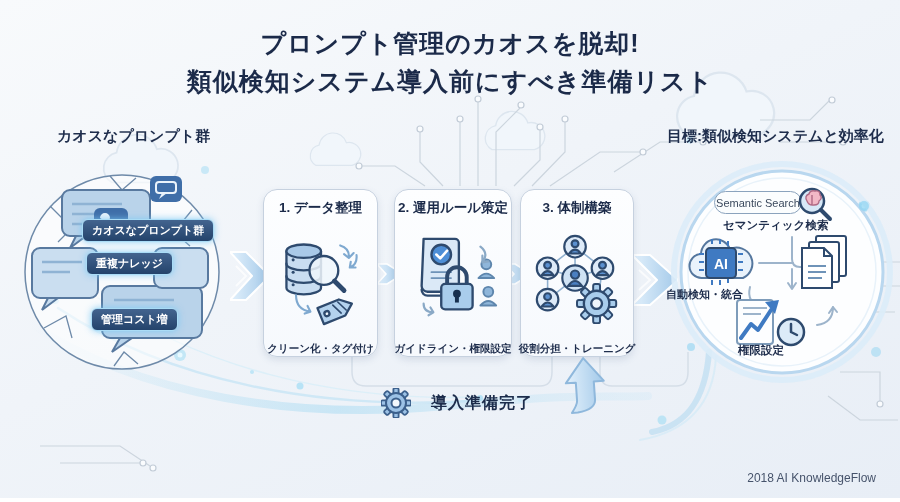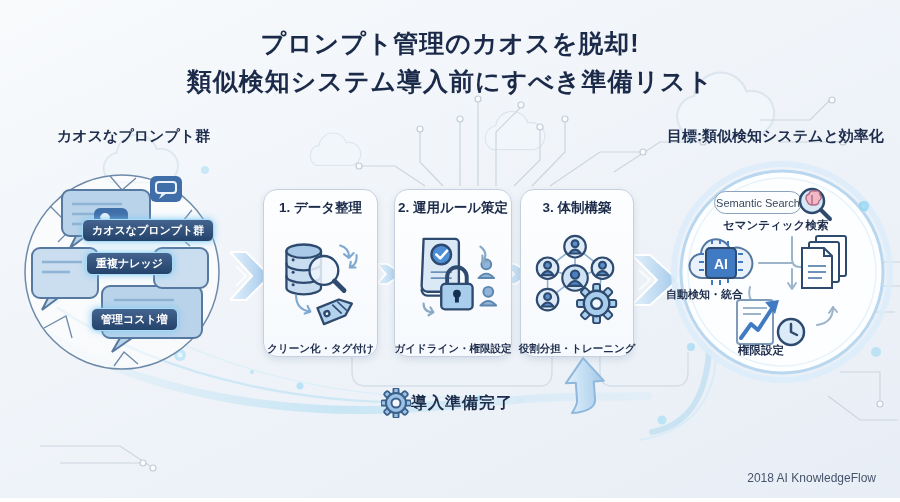--- a/index.html
+++ b/index.html
@@ -26,21 +26,21 @@
         display:flex;flex-direction:column;align-items:center;}
   .step-title{margin-top:9px;font-size:13.5px;font-weight:bold;color:#1b2a49;white-space:nowrap;}
   .step-icon{flex:1;display:flex;align-items:center;justify-content:center;}
   .step-caption{margin-bottom:0;font-size:10.5px;font-weight:bold;color:#1e2d4c;white-space:nowrap;}
 
   .goal-badge{position:absolute;left:714px;top:191px;width:86px;height:21px;
         background:#fbfdfe;border:1.5px solid #8ba3bd;border-radius:12px;
         font-size:11px;color:#3c4a5e;display:flex;align-items:center;justify-content:center;white-space:nowrap;}
   .goal-label{position:absolute;font-weight:bold;color:#1e2d4c;white-space:nowrap;}
 
-  .ready-row{position:absolute;left:381px;top:388px;display:flex;align-items:center;gap:0;}
+  .ready-row{position:absolute;left:381px;top:388px;display:flex;align-items:center;gap:20px;}
   .ready-label{font-size:16px;font-weight:bold;color:#1c2c4b;letter-spacing:1px;white-space:nowrap;}
 
   .footer{position:absolute;right:24px;bottom:13px;font-size:12px;color:#46536b;}
 </style>
 </head>
 <body>
 
 <div class="stage">
 
   <svg class="abs" width="900" height="502" style="left:0;top:0">

